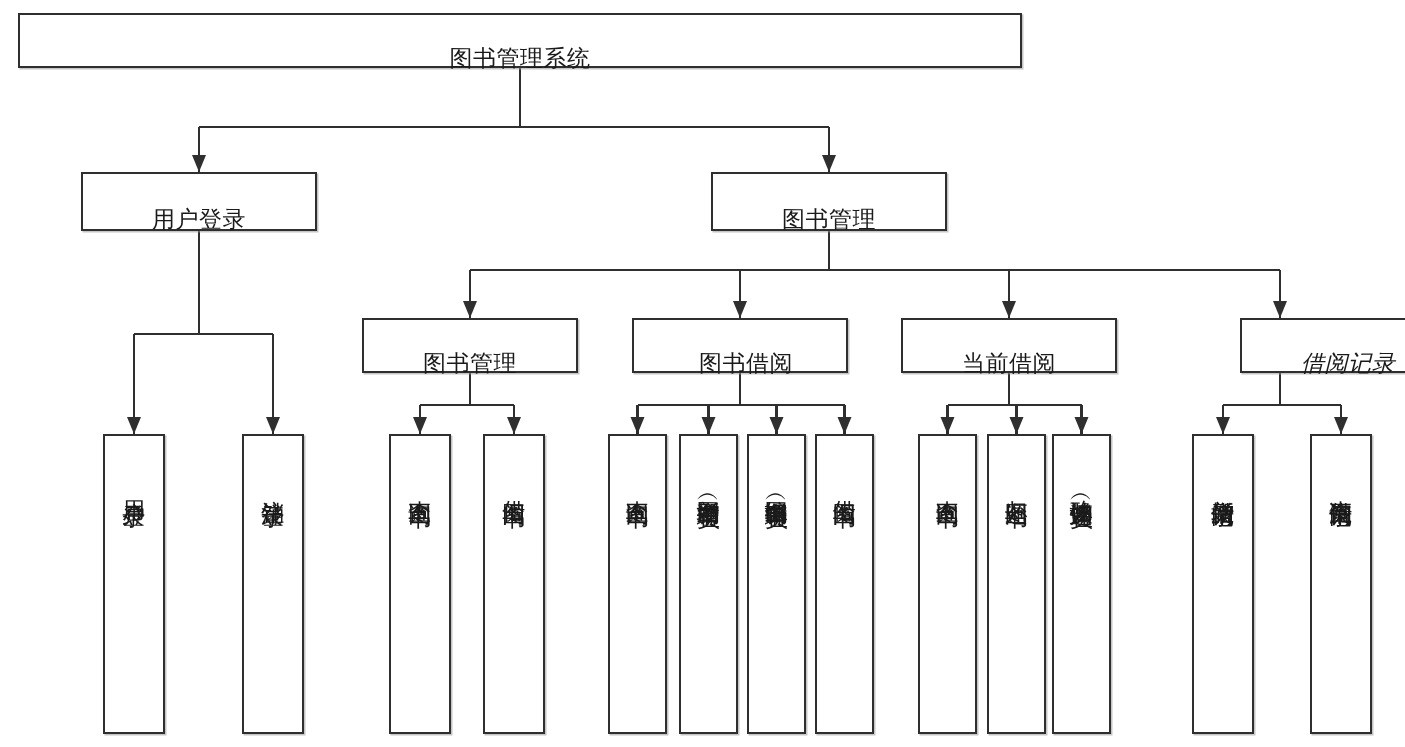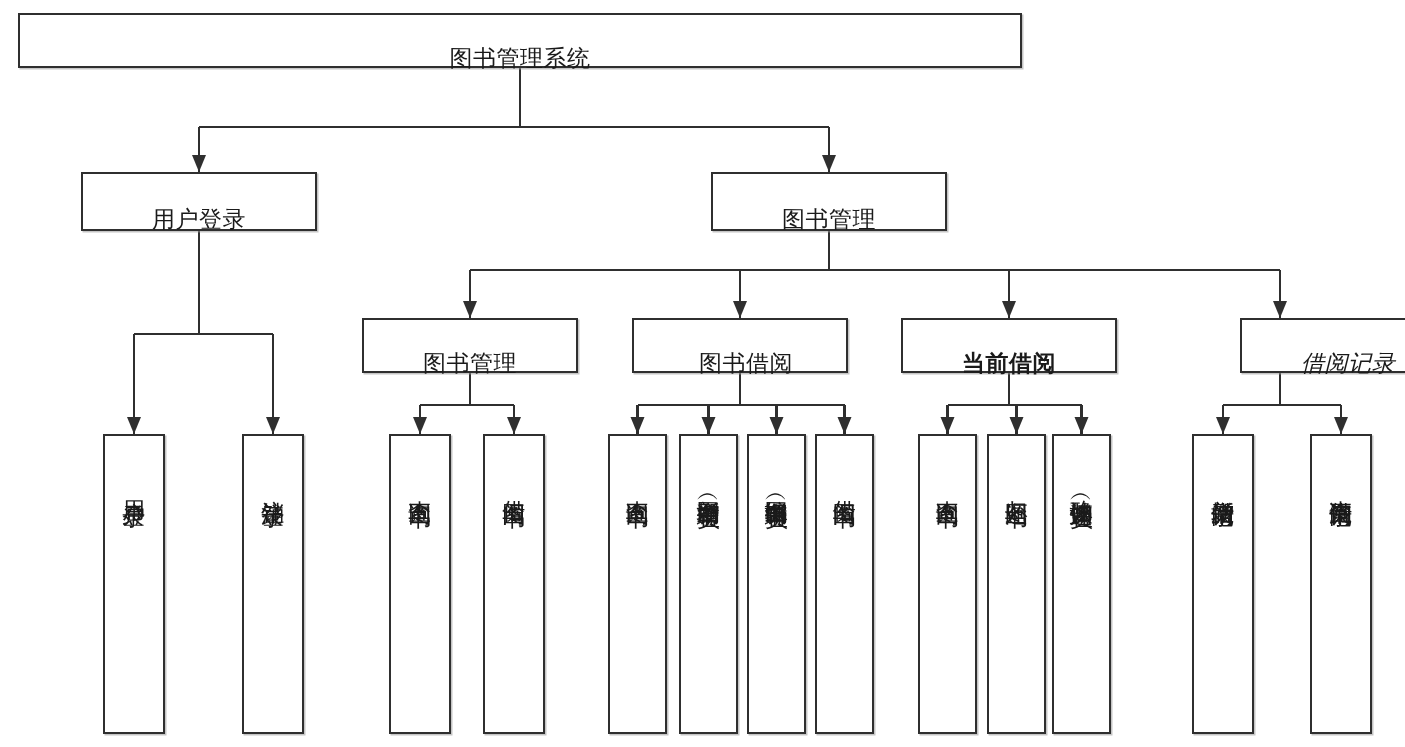--- a/index.html
+++ b/index.html
@@ -142,21 +142,21 @@
       </div>
       <div class="node horiz" style="left: 711px; top: 172px; width: 236px; height: 59px;">
         <span class="label">图书管理</span>
       </div>
       <div class="node horiz" style="left: 362px; top: 318px; width: 216px; height: 55px;">
         <span class="label">图书管理</span>
       </div>
       <div class="node horiz" style="left: 632px; top: 318px; width: 216px; height: 55px; padding-left: 12px;">
         <span class="label">图书借阅</span>
       </div>
-      <div class="node horiz" style="left: 901px; top: 318px; width: 216px; height: 55px; font-weight: bold;">
+      <div class="node horiz" style="left: 901px; top: 318px; width: 216px; height: 55px;">
         <span class="label">当前借阅</span>
       </div>
       <div class="node horiz" style="left: 1240px; top: 318px; width: 216px; height: 55px; font-style: italic;">
         <span class="label">借阅记录</span>
       </div>
       <div class="node vert" style="left: 103px; top: 434px; width: 62px; height: 300px;">
         <span class="label">用户登录</span>
       </div>
       <div class="node vert" style="left: 242px; top: 434px; width: 62px; height: 300px;">
         <span class="label">注销登录</span>

